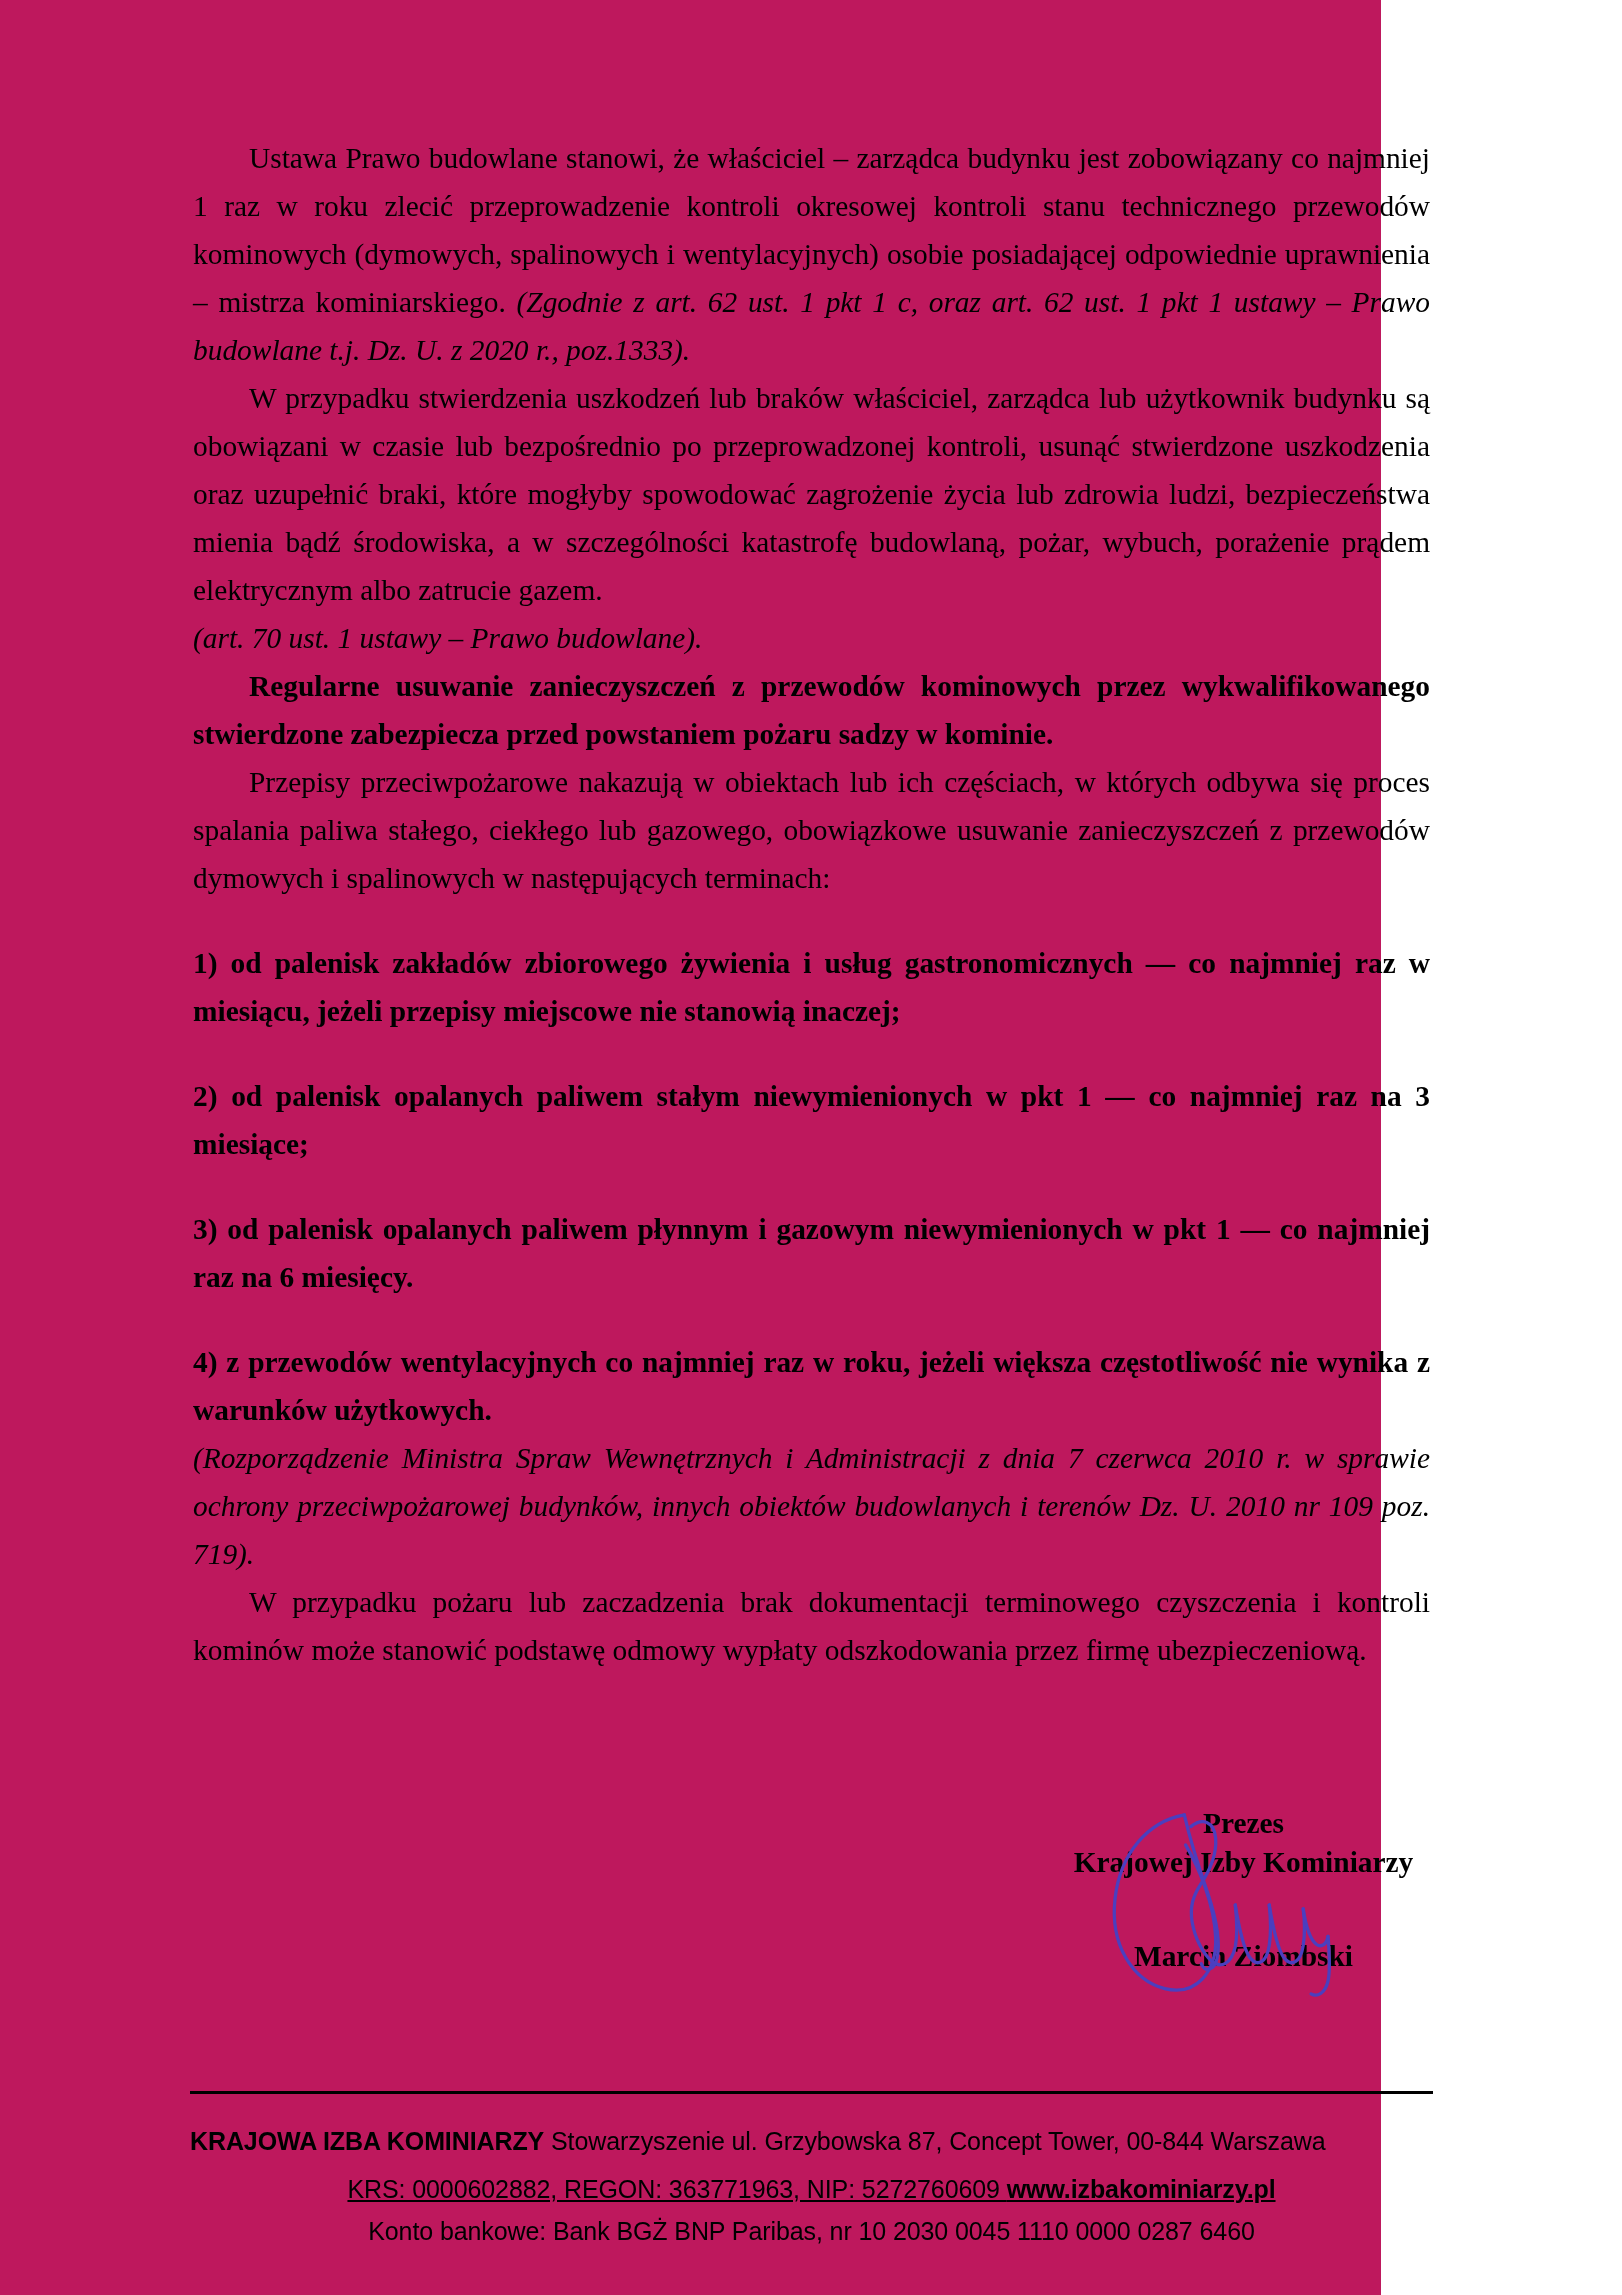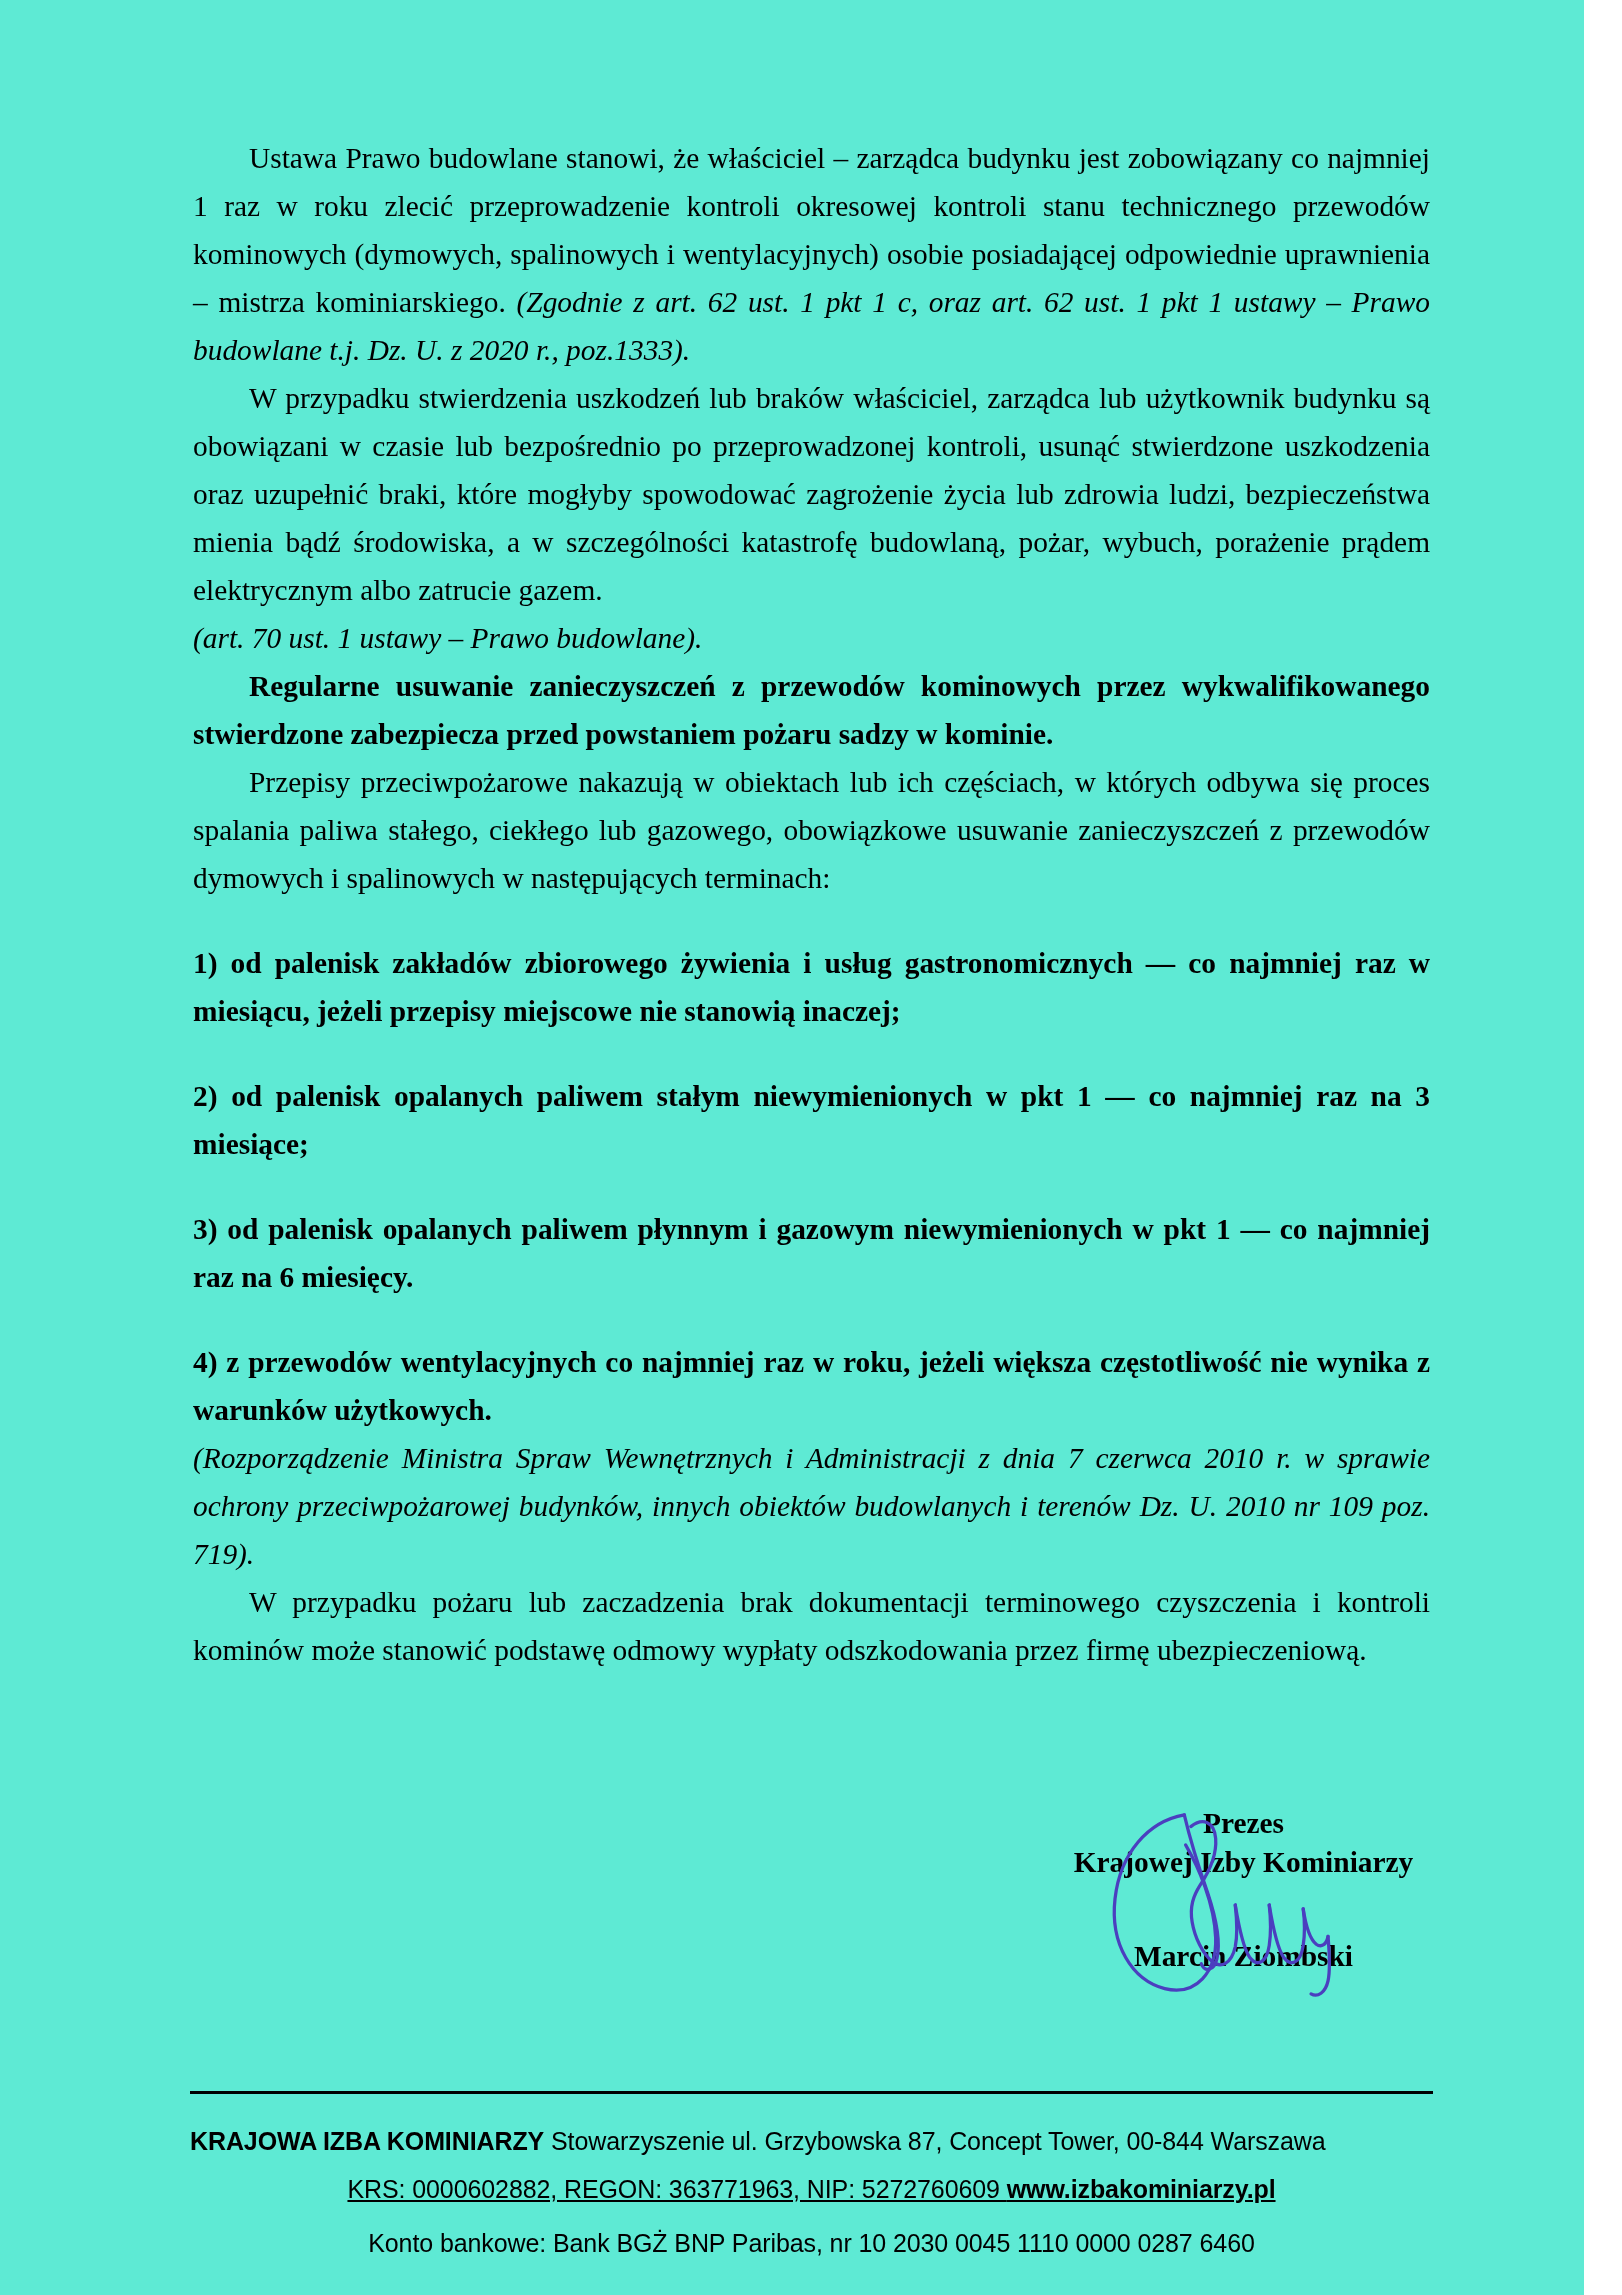--- a/index.html
+++ b/index.html
@@ -12,23 +12,23 @@
     height: 2295px;
     position: relative;
     font-family: "Liberation Serif", "DejaVu Serif", serif;
     color: #000000;
     overflow: hidden;
   }
 
   .page {
     position: absolute;
     inset: 0;
-    width: 1584px;
+    width: 1381px;
     height: 2295px;
-    background: #5eead4;
+    background: #be185d;
   }
 
   .content {
     position: absolute;
     left: 193px;
     top: 134px;
     width: 1237px;
   }
 
   p.body-par {
@@ -107,21 +107,21 @@
     text-align: center;
     font-size: 25px;
     line-height: 41px;
     letter-spacing: -0.1px;
   }
   .footer-line.first {
     margin-top: 27px;
     text-align: left;
   }
   .footer-line.second { margin-top: 6.5px; text-decoration: underline; }
-  .footer-line.third { margin-top: 13px; }
+  .footer-line.third { margin-top: 1px; }
   .fb { font-weight: bold; }
 </style>
 </head>
 <body>
 
 <div class="page">
 
   <div class="content">
 
     <p class="body-par indent"><span>Ustawa Prawo budowlane stanowi, że właściciel – zarządca budynku jest zobowiązany co najmniej 1 raz w roku zlecić przeprowadzenie kontroli okresowej kontroli stanu technicznego przewodów kominowych (dymowych, spalinowych i wentylacyjnych) osobie posiadającej odpowiednie uprawnienia – mistrza kominiarskiego. </span><span class="ital">(Zgodnie z art. 62 ust. 1 pkt 1 c, oraz art. 62 ust. 1 pkt 1 ustawy – Prawo budowlane t.j. Dz. U. z 2020 r., poz.1333).</span></p>

